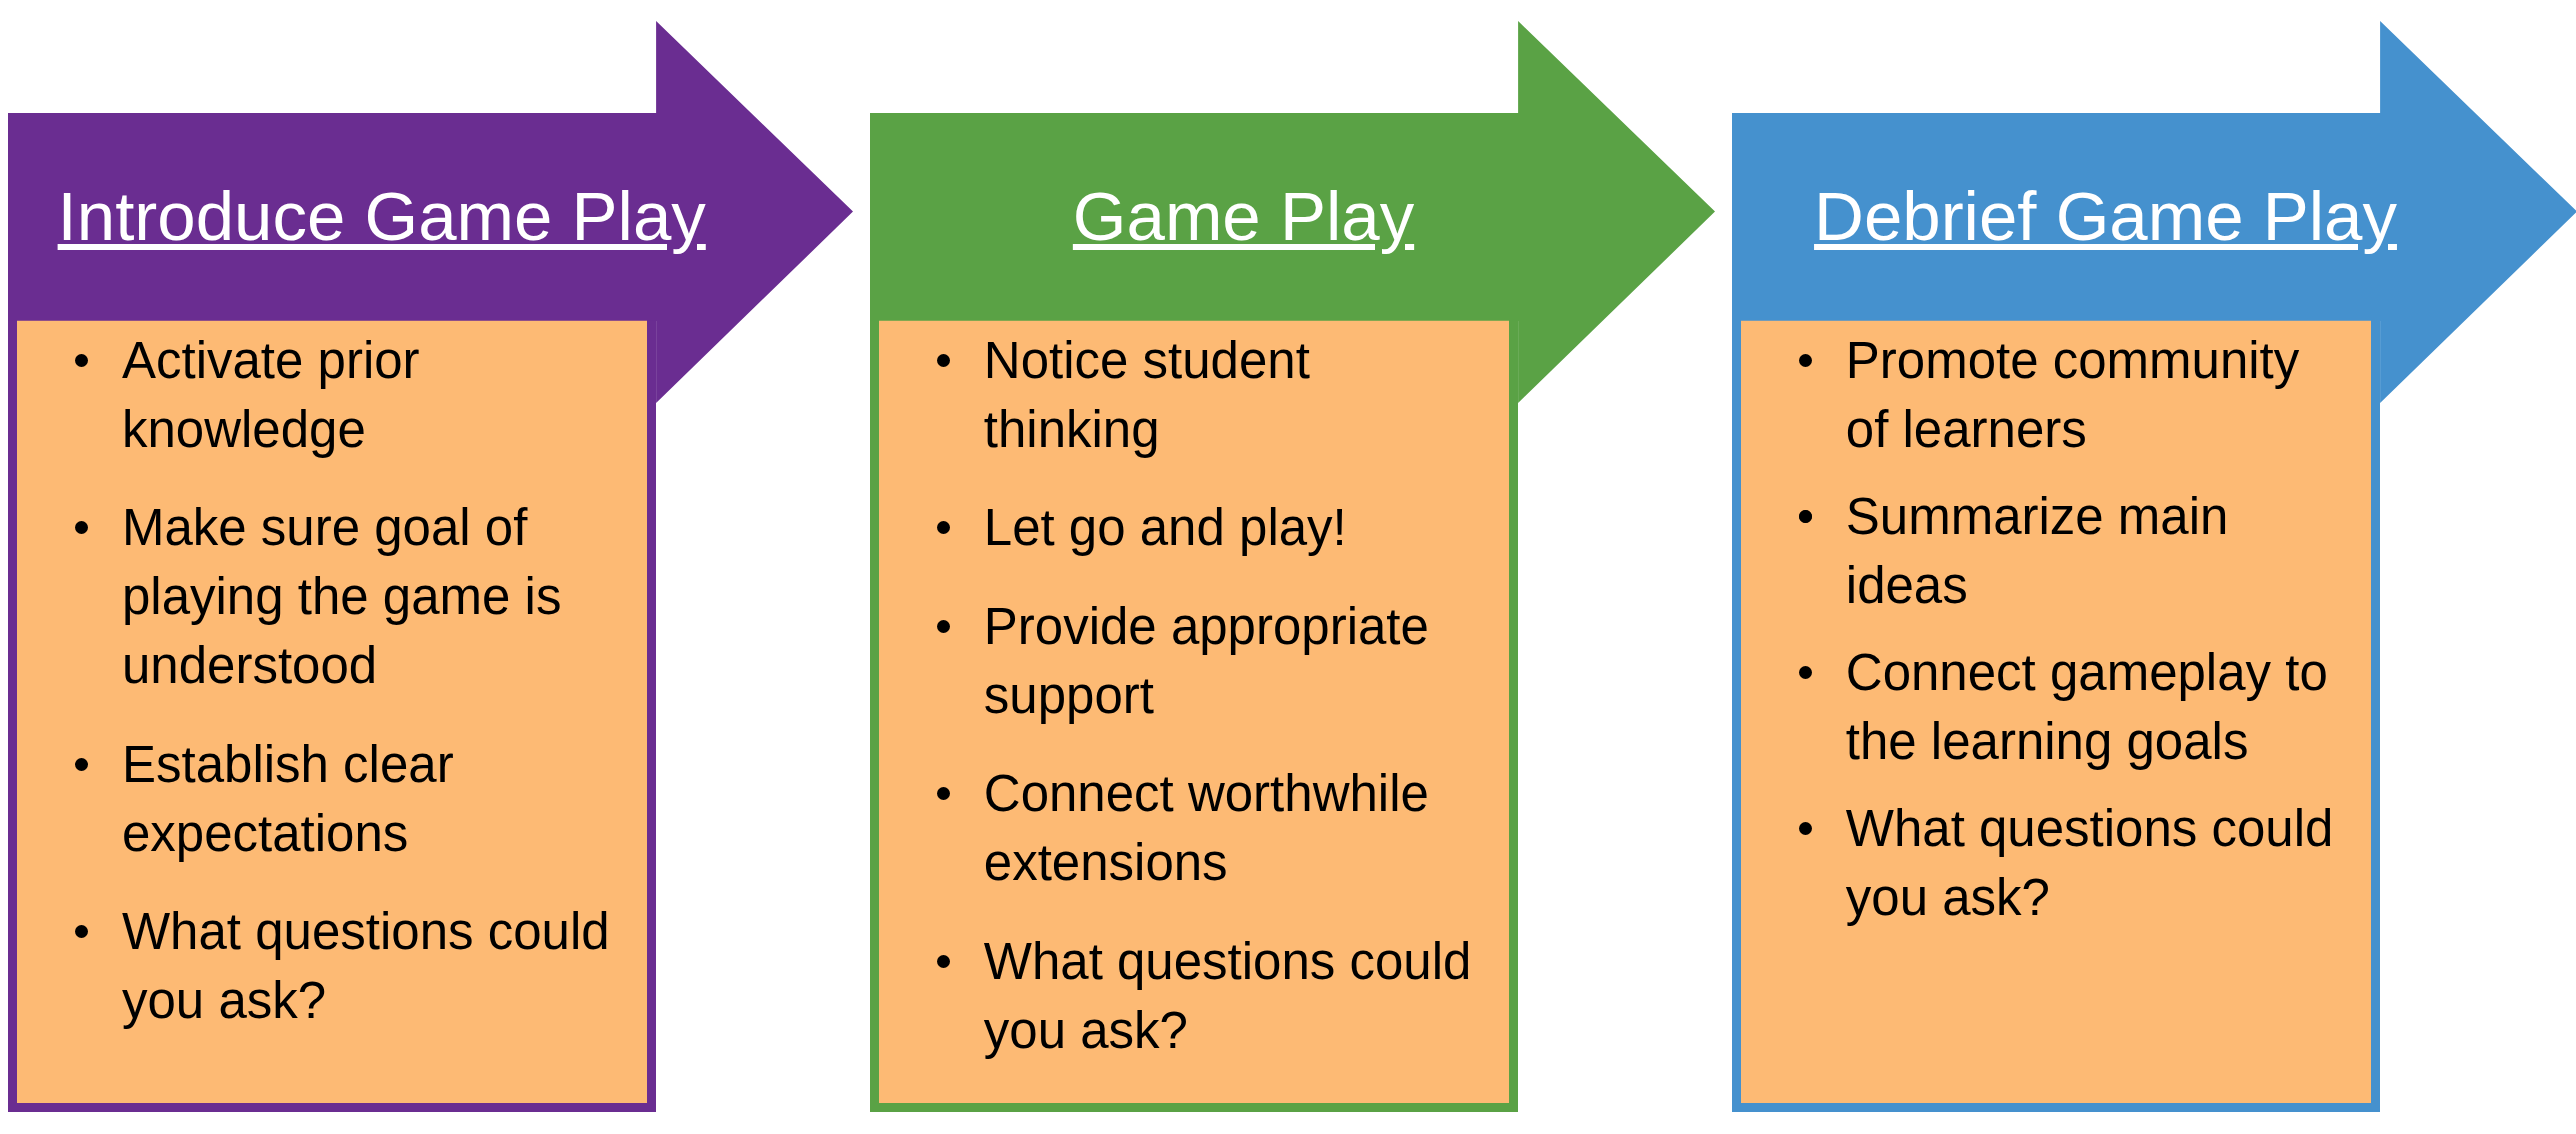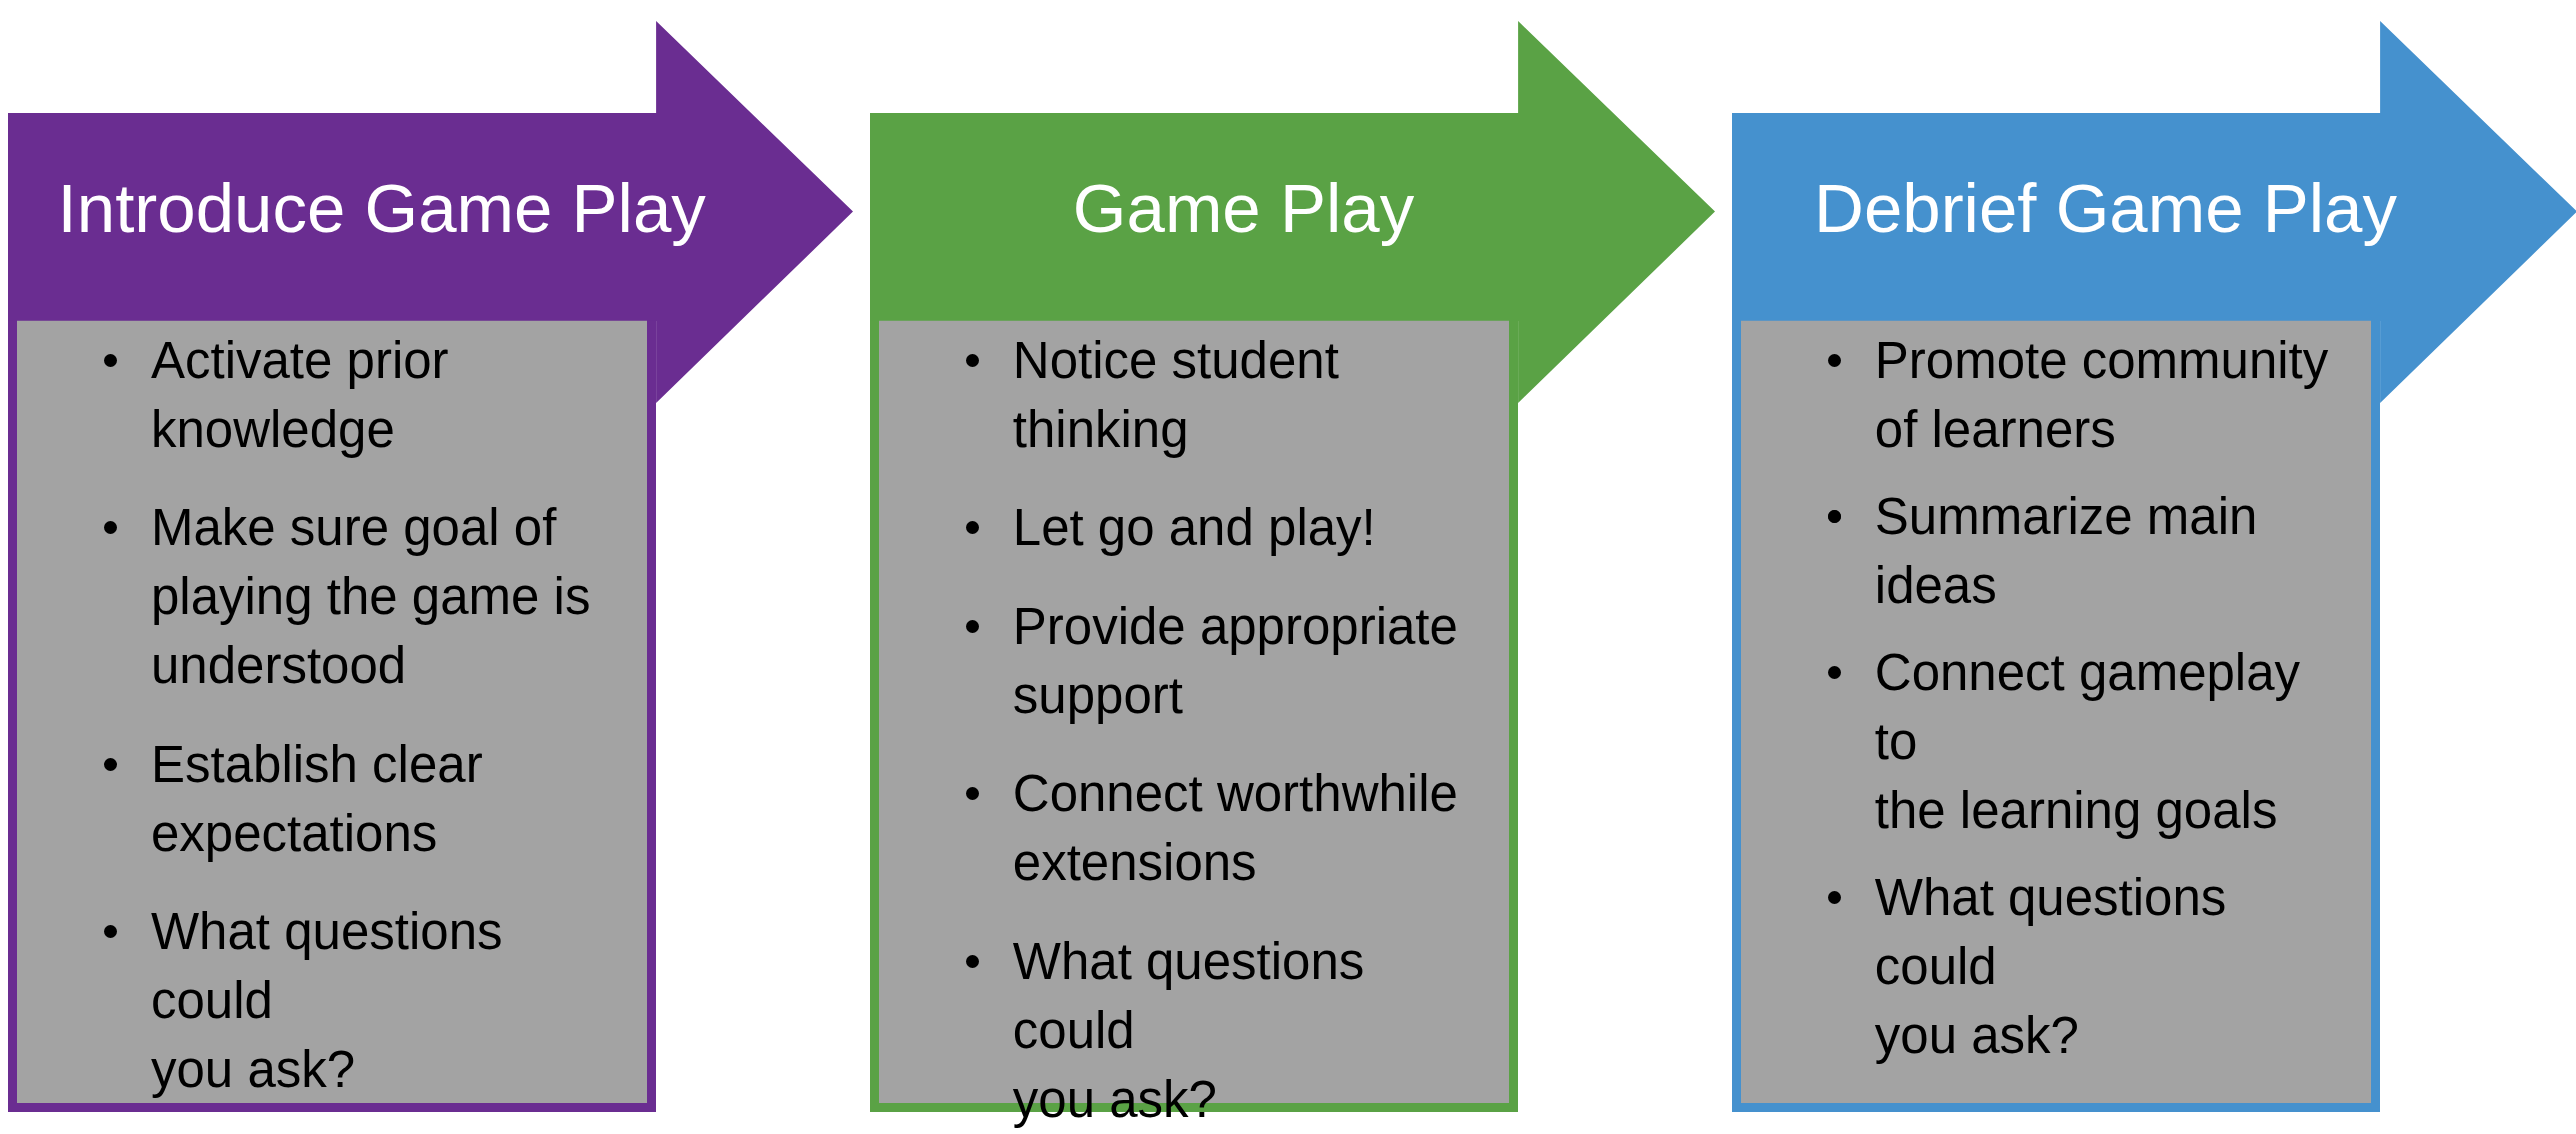--- a/index.html
+++ b/index.html
@@ -27,48 +27,48 @@
   .column:nth-of-type(1) { left: 8.2px; }
   .column:nth-of-type(2) { left: 870px; }
   .column:nth-of-type(3) { left: 1732px; }
 
   .card {
     position: absolute;
     left: 0;
     top: 310px;
     width: 648px;
     height: 802px;
-    background: #a3a3a3;
+    background: #fdba74;
     border: 9.8px solid #000;
     box-sizing: border-box;
     z-index: 1;
-    padding-left: 29px;
   }
   .arrow {
     position: absolute;
     left: 0;
     top: 20.5px;
     width: 845px;
     height: 382px;
     z-index: 2;
   }
   .band-title {
     position: absolute;
     left: 0;
-    top: 104px;
+    top: 112px;
     width: 747px;
     height: 208px;
     z-index: 3;
     display: flex;
     align-items: center;
     justify-content: center;
     font-size: 69px;
     line-height: 1;
     color: #ffffff;
     white-space: nowrap;
+    text-decoration: underline;
   }
 
   ul.bullets {
     list-style: none;
     margin: 6.6px 0 0 0;
     padding: 0 16.4px 0 14.8px;
   }
   ul.bullets li {
     position: relative;
     padding-left: 90px;

